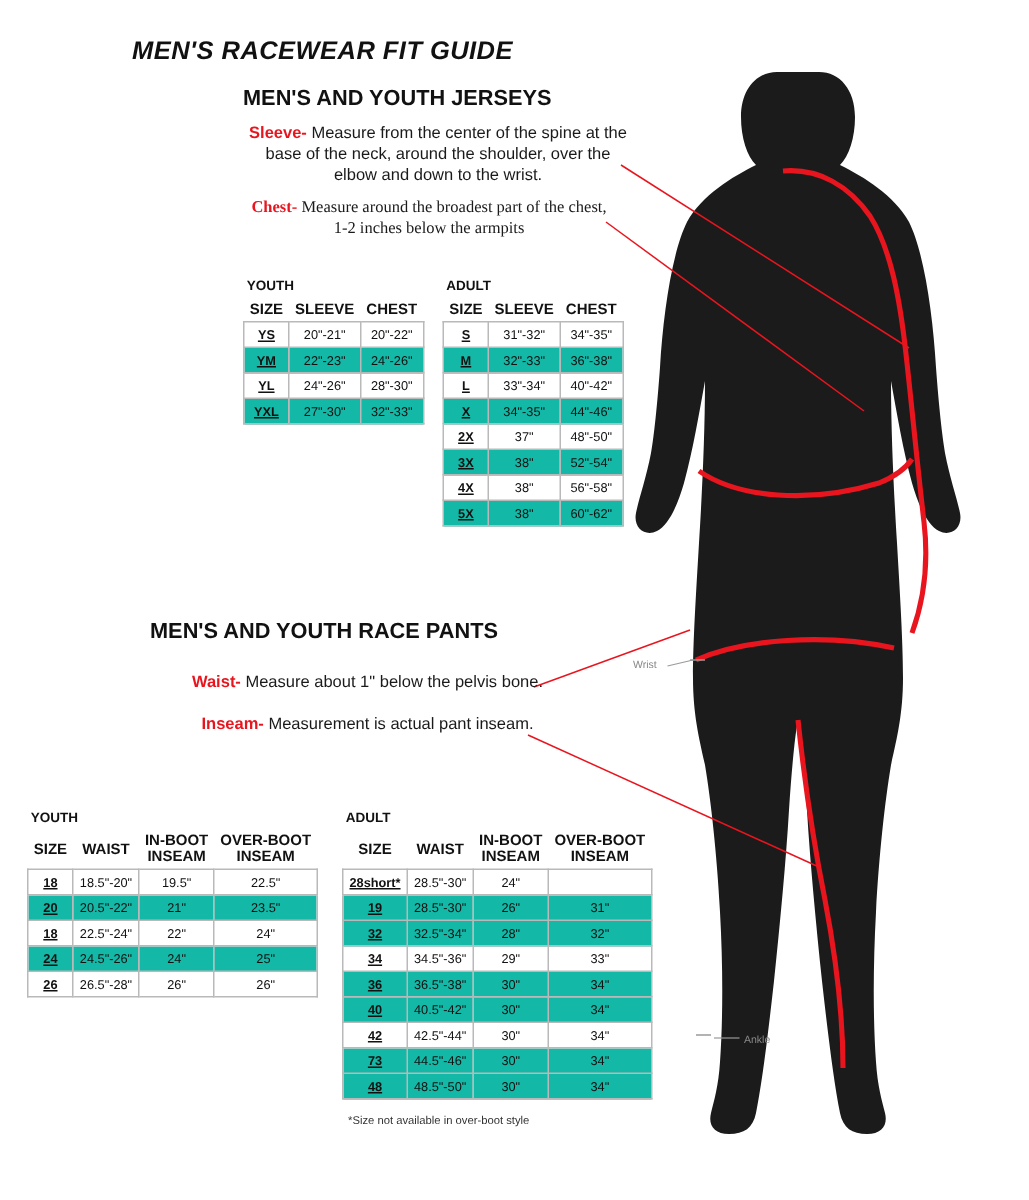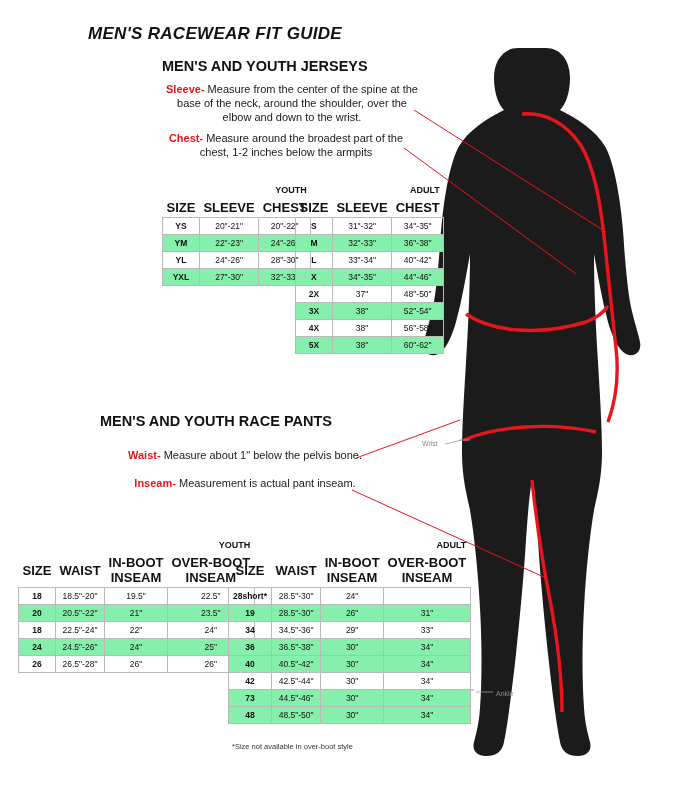--- a/index.html
+++ b/index.html
@@ -49,62 +49,63 @@
     font-size: 11px;
     line-height: 14px;
     color: #1a1a1a;
     text-align: center;
   }
   .note .kw {
     color: #e8151f;
     font-weight: bold;
   }
   #note-sleeve { left: 162px; top: 82px; width: 260px; }
-  #note-chest  { left: 162px; top: 131px; width: 248px; }
+  #note-chest  { left: 162px; top: 131px; width: 248px; font-family: Liberation Serif, serif; }
   #note-waist  { left: 100px; top: 448px; width: 290px; }
   #note-inseam { left: 100px; top: 476px; width: 290px; }
 
   
   .tbl {
     position: absolute;
     border-collapse: collapse;
     font-size: 8.5px;
     color: #111;
   }
   .tbl th, .tbl td {
     border: 1px solid #b9b9b9;
     padding: 2px 4px;
     text-align: center;
     white-space: nowrap;
     height: 12px;
   }
   .tbl .grp-label {
     border: none;
-    text-align: right;
+    text-align: left;
     font-weight: bold;
     font-size: 9px;
     padding-left: 2px;
     height: 12px;
     margin-top: 21px;
   }
   .tbl thead th {
     font-weight: bold;
-    font-size: 13px;
+    font-size: 10px;
     border: none;
     border-bottom: 1px solid #b9b9b9;
     padding-bottom: 2px;
   }
   .tbl thead th.colhead {
     border: none;
   }
   .tbl tbody td:first-child {
     font-weight: bold;
+    text-decoration: underline;
   }
   .tbl tbody tr.alt td {
-    background: #86efac;
+    background: #14b8a6;
   }
 
   #tbl-youth-jersey { left: 162px; top: 182px; }
   #tbl-adult-jersey { left: 295px; top: 182px; }
   #tbl-youth-pants  { left: 18px;  top: 537px; }
   #tbl-adult-pants  { left: 228px; top: 537px; }
 
   .footnote {
     position: absolute;
     left: 232px;
@@ -396,20 +397,26 @@
           <td>28.5"-30"</td>
           <td>24"</td>
           <td></td>
         </tr>
         <tr class="alt">
           <td>19</td>
           <td>28.5"-30"</td>
           <td>26"</td>
           <td>31"</td>
         </tr>
+        <tr class="alt">
+          <td>32</td>
+          <td>32.5"-34"</td>
+          <td>28"</td>
+          <td>32"</td>
+        </tr>
         <tr>
           <td>34</td>
           <td>34.5"-36"</td>
           <td>29"</td>
           <td>33"</td>
         </tr>
         <tr class="alt">
           <td>36</td>
           <td>36.5"-38"</td>
           <td>30"</td>

